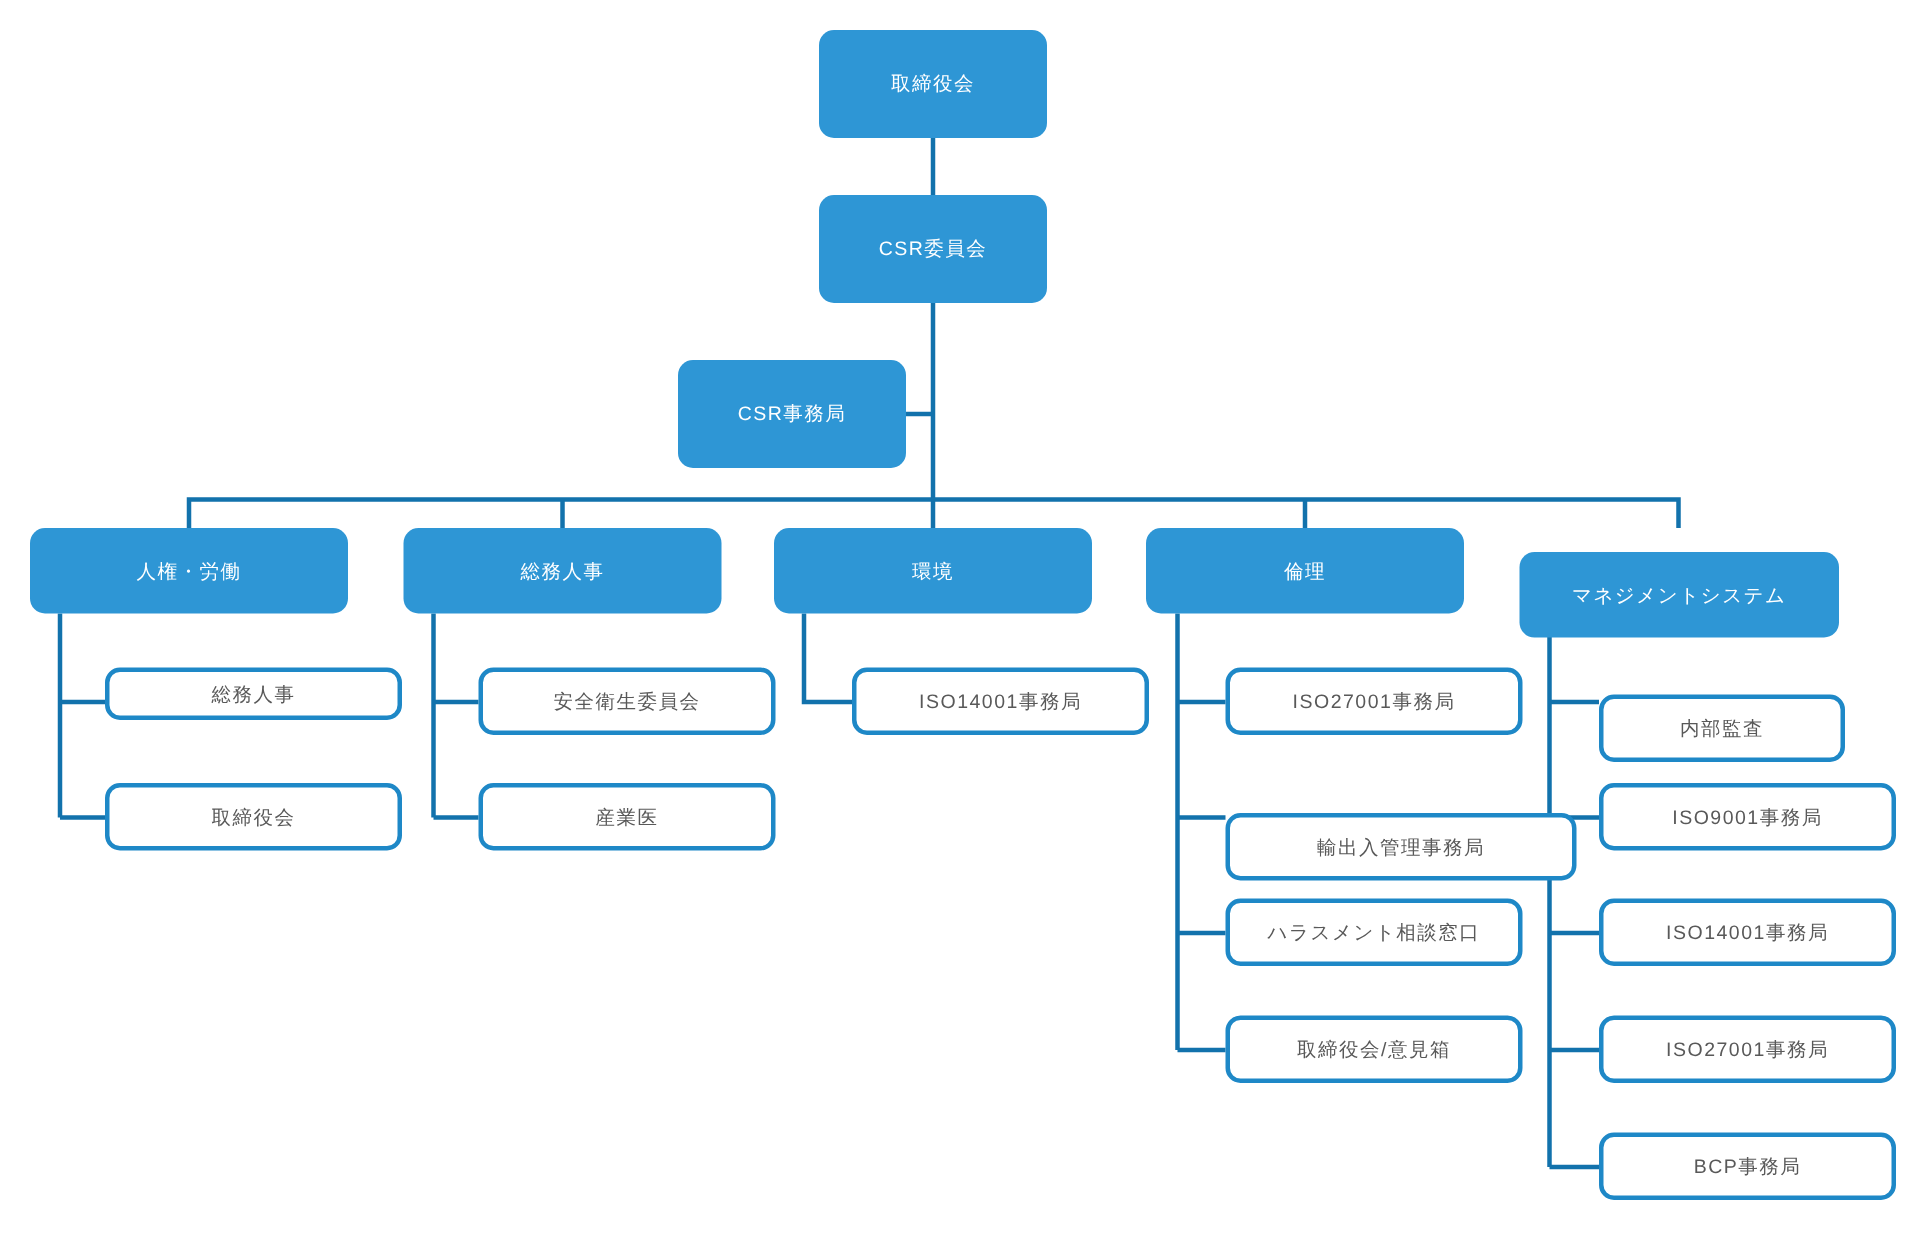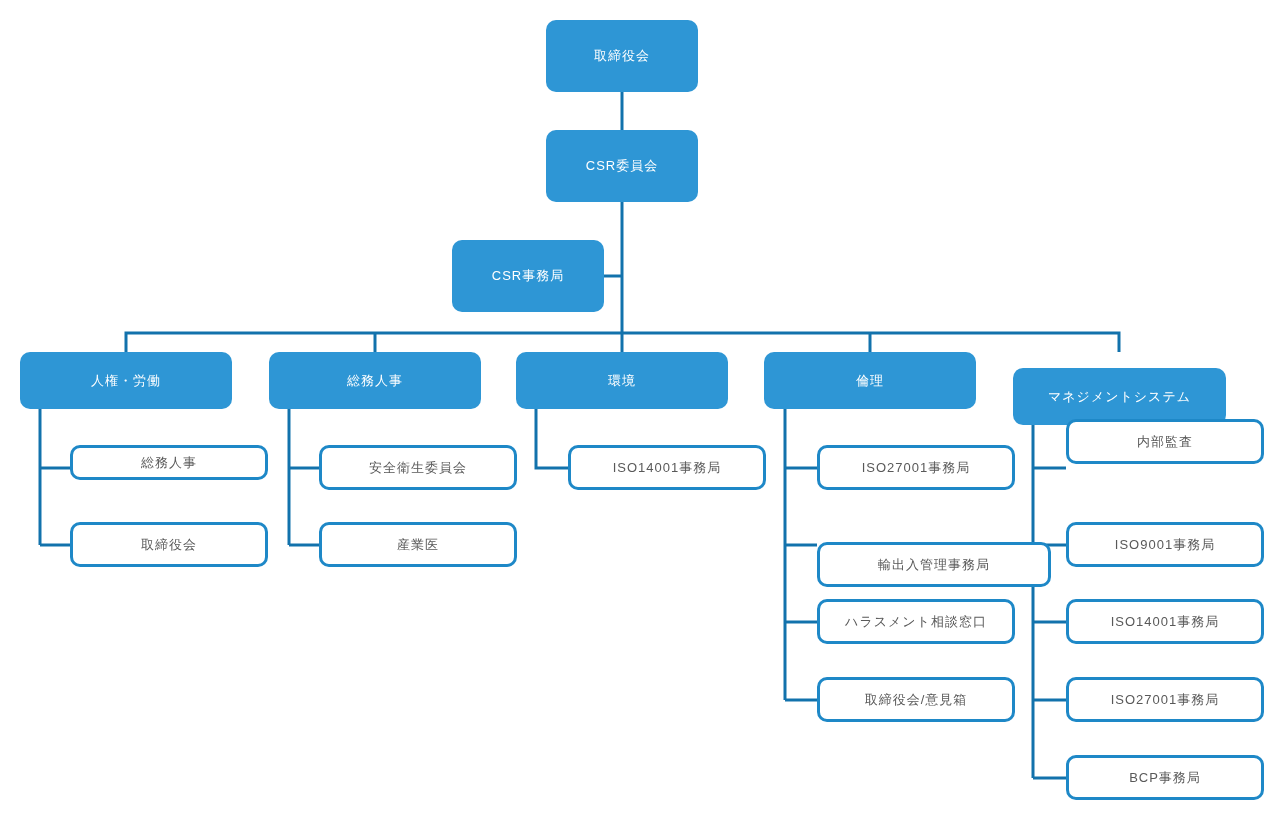--- a/index.html
+++ b/index.html
@@ -97,19 +97,19 @@
   <div class="node outlined" style="left:319px;top:522px;width:198px;height:45px">産業医</div>
   <div class="node outlined" style="left:319px;top:445px;width:198px;height:45px">安全衛生委員会</div>
 
   <div class="node outlined" style="left:568px;top:445px;width:198px;height:45px">ISO14001事務局</div>
 
   <div class="node outlined" style="left:817px;top:445px;width:198px;height:45px">ISO27001事務局</div>
   <div class="node outlined" style="left:817px;top:542px;width:234px;height:45px">輸出入管理事務局</div>
   <div class="node outlined" style="left:817px;top:599px;width:198px;height:45px">ハラスメント相談窓口</div>
   <div class="node outlined" style="left:817px;top:677px;width:198px;height:45px">取締役会/意見箱</div>
 
-  <div class="node outlined" style="left:1066px;top:419px;width:198px;height:45px">内部監査</div>
+  <div class="node outlined" style="left:1066px;top:463px;width:164px;height:45px">内部監査</div>
   <div class="node outlined" style="left:1066px;top:522px;width:198px;height:45px">ISO9001事務局</div>
   <div class="node outlined" style="left:1066px;top:599px;width:198px;height:45px">ISO14001事務局</div>
   <div class="node outlined" style="left:1066px;top:677px;width:198px;height:45px">ISO27001事務局</div>
   <div class="node outlined" style="left:1066px;top:755px;width:198px;height:45px">BCP事務局</div>
 
 </div>
 
 </body></html>

